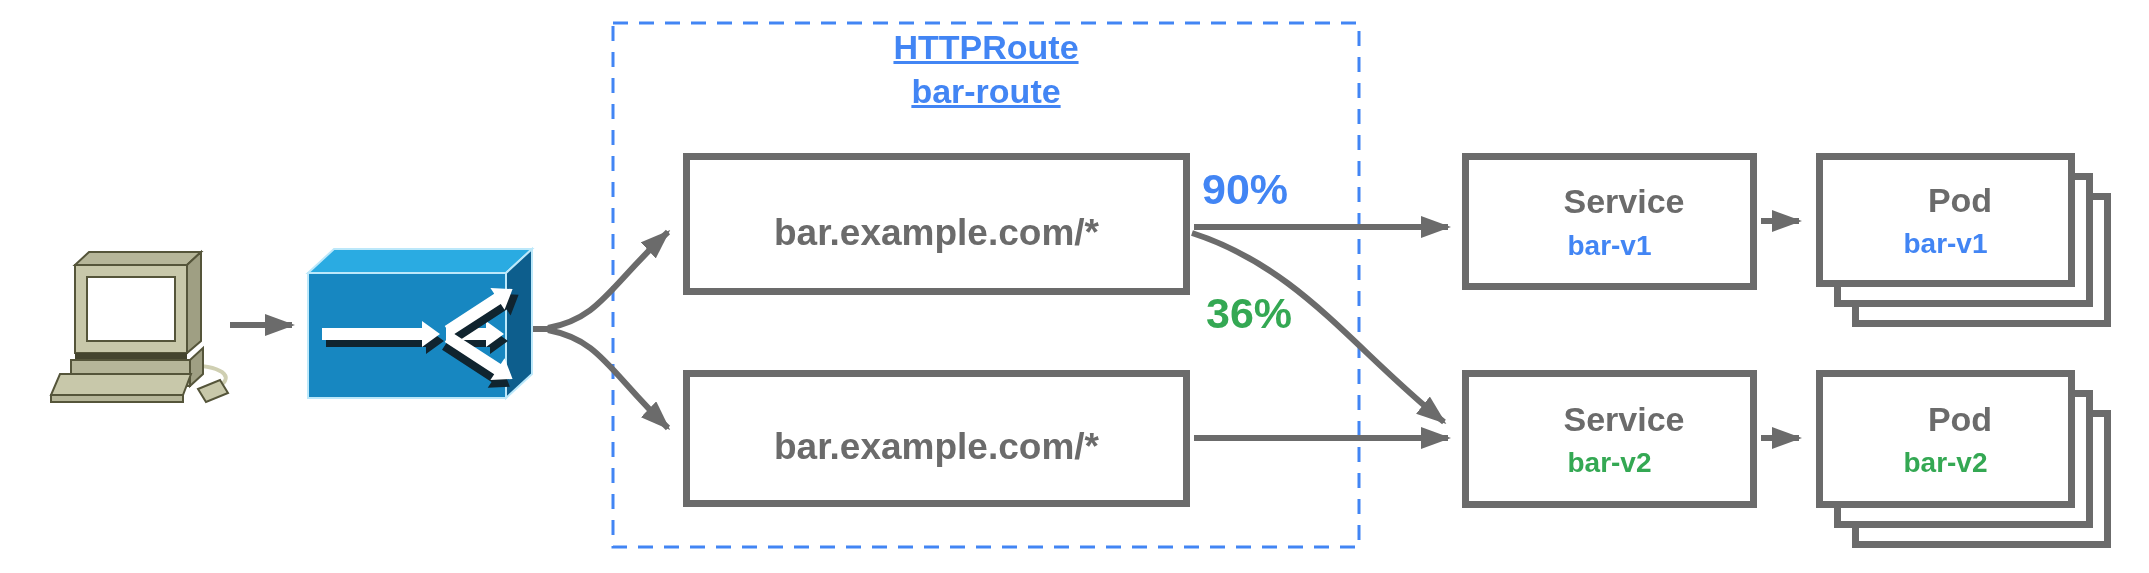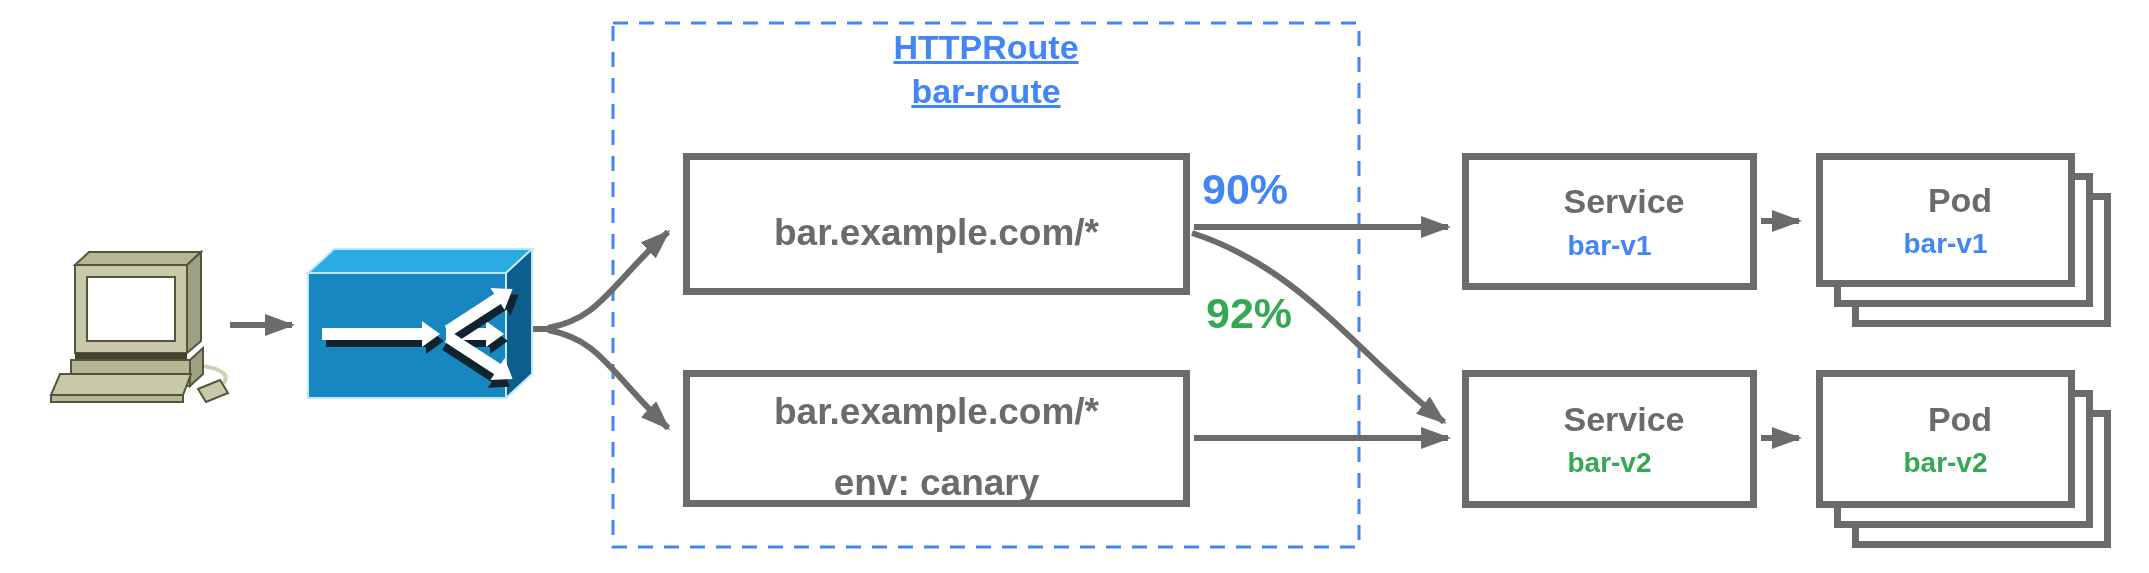--- a/index.html
+++ b/index.html
@@ -95,29 +95,28 @@
     </g>
   </svg>
 
 
   <div class="group-title" style="left:613px;top:26px;width:746px;">
     <div>HTTPRoute</div>
     <div>bar-route</div>
   </div>
 
   <div class="weight-label blue" style="left:1202px;top:131px;margin-top:34px;">90%</div>
-  <div class="weight-label green" style="left:1206px;top:289px;">92%</div>
+  <div class="weight-label green" style="left:1206px;top:289px;">36%</div>
 
   <div class="node-box" style="left:683px;top:153px;width:507px;height:142px;">
     <div class="route-text">bar.example.com/*</div>
   </div>
 
   <div class="node-box" style="left:683px;top:370px;width:507px;height:137px;">
     <div class="route-text">bar.example.com/*</div>
-    <div class="route-text">env: canary</div>
   </div>
 
   <div class="node-box" style="left:1462px;top:153px;width:295px;height:137px;">
     <div class="kind-text">Service</div>
     <div class="name-text blue">bar-v1</div>
   </div>
 
   <div class="node-box" style="left:1462px;top:370px;width:295px;height:138px;">
     <div class="kind-text">Service</div>
     <div class="name-text green">bar-v2</div>

